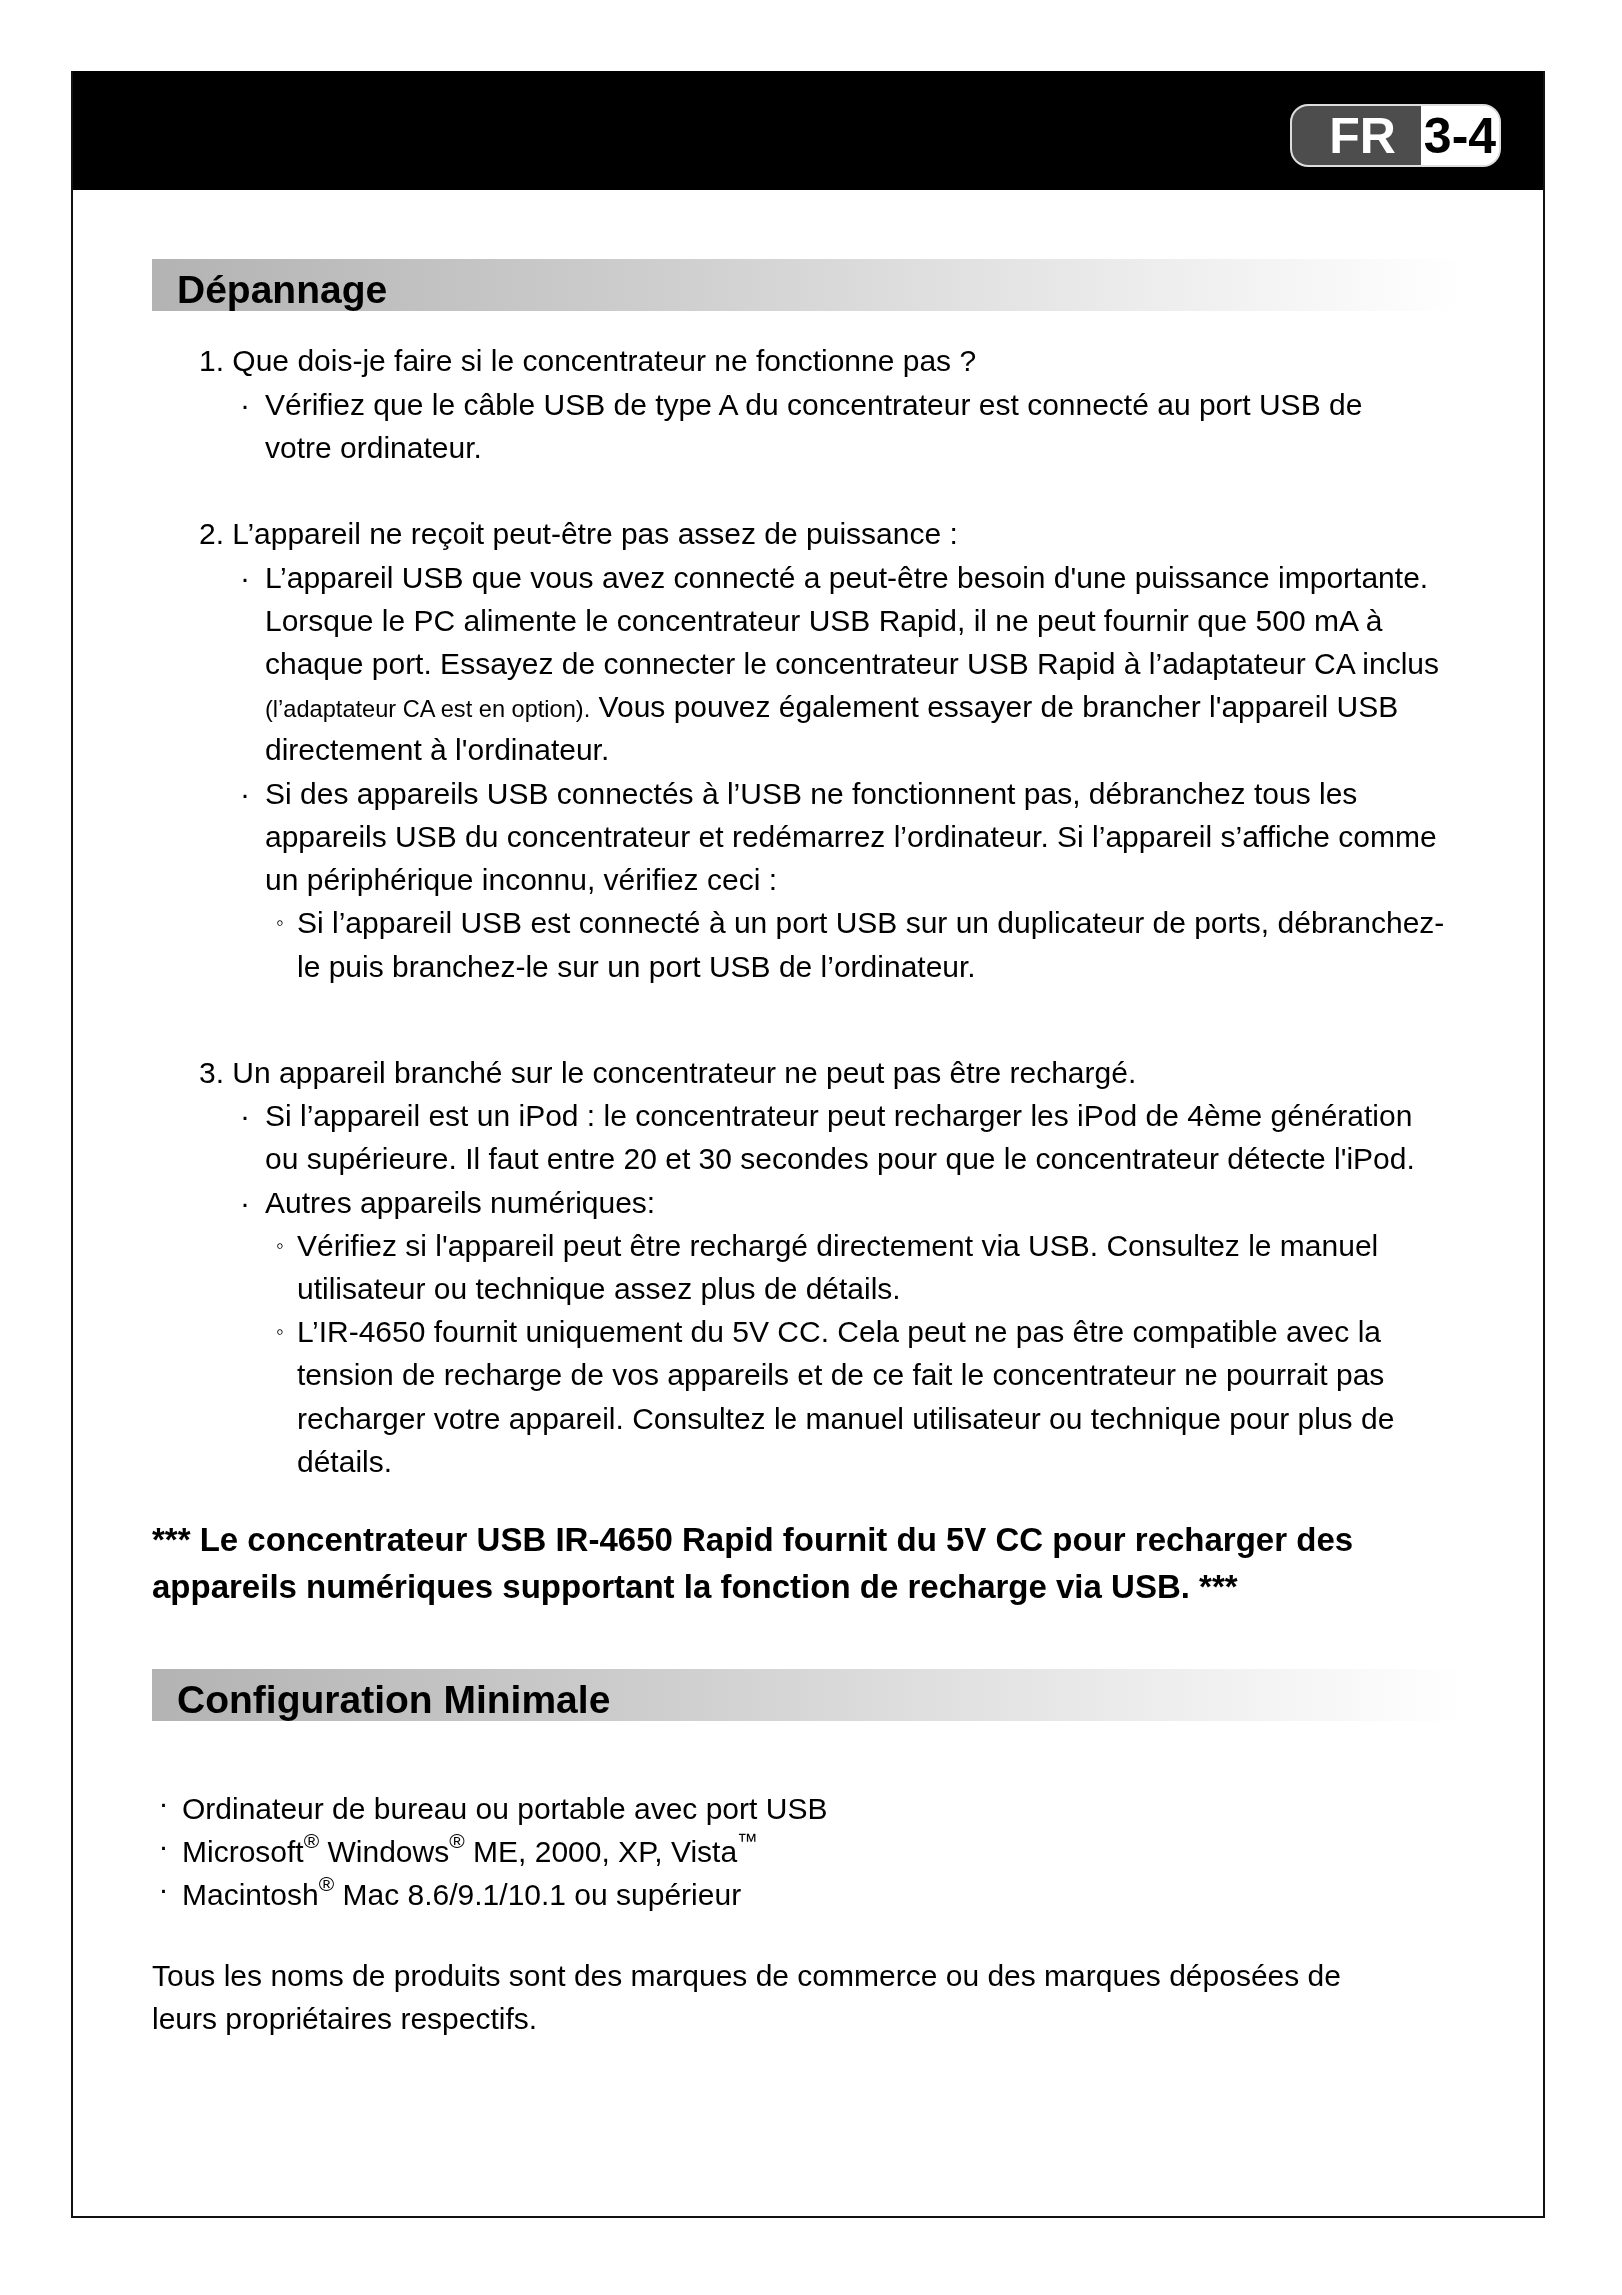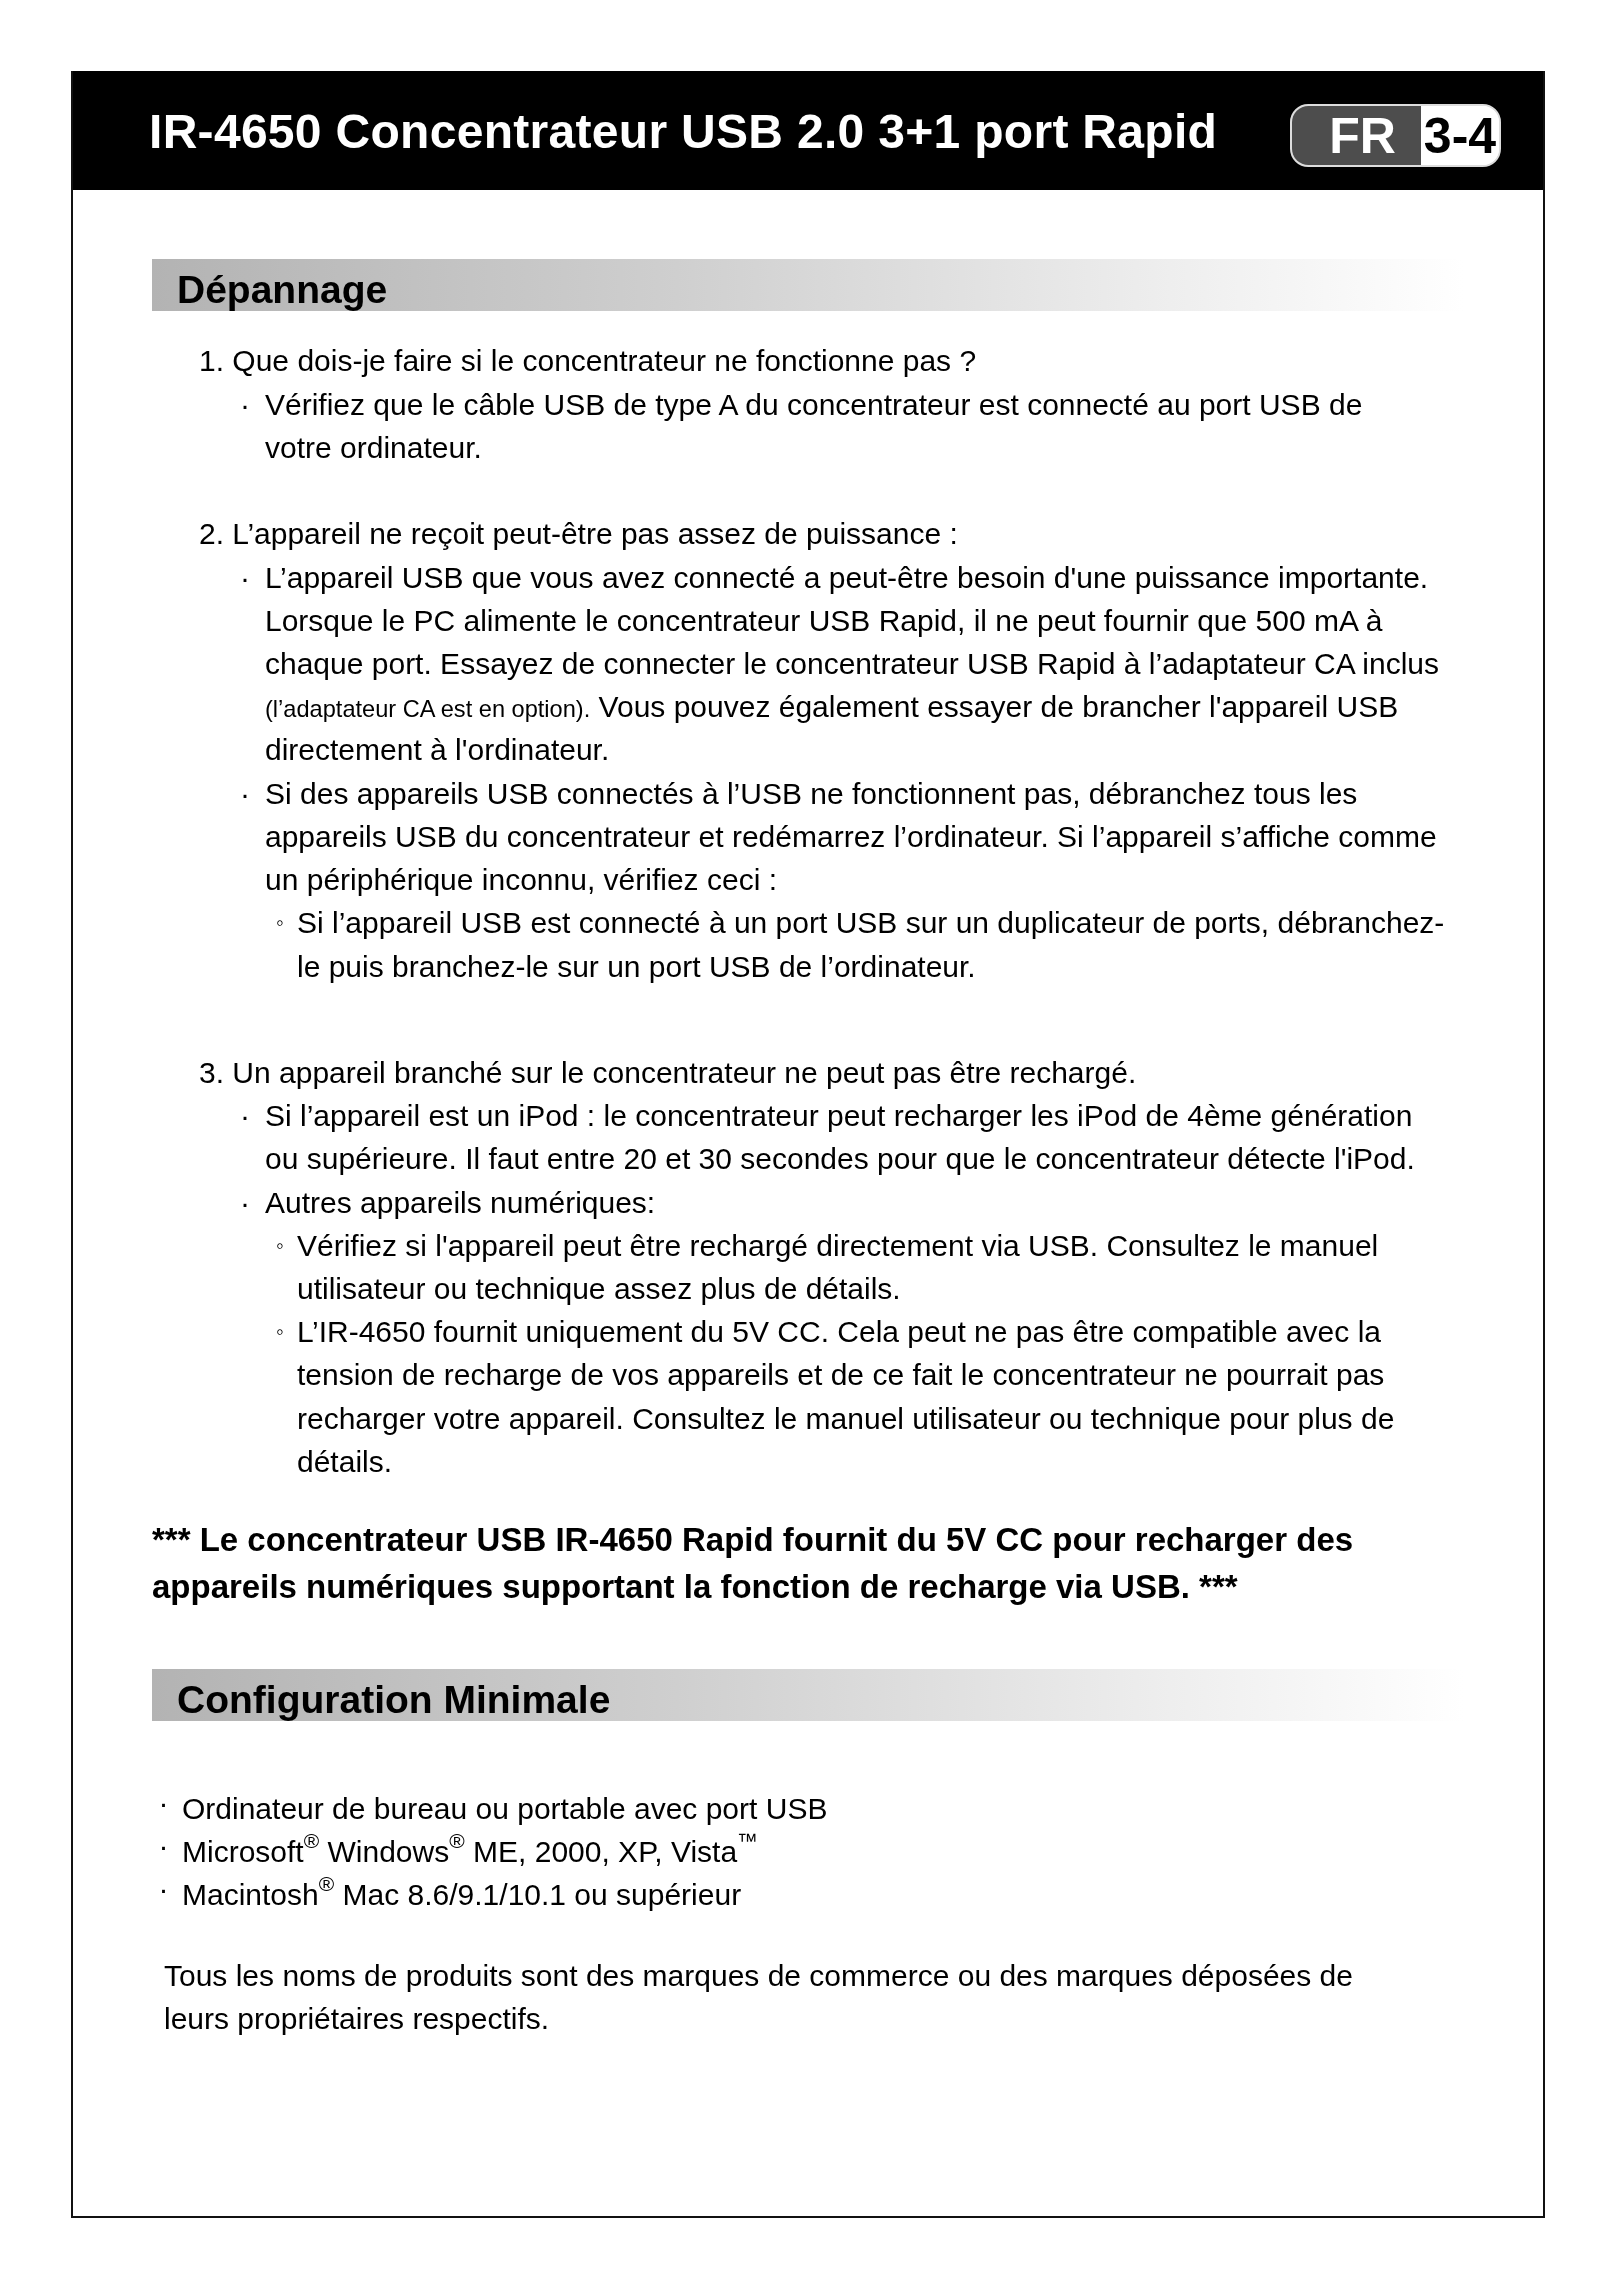--- a/index.html
+++ b/index.html
@@ -28,28 +28,27 @@
   .b1 .t { position: absolute; left: 25px; }
   .b2 { left: 77px; }
   .b2 .dot { left: 0; font-size: 22px; }
   .b2 .t { position: absolute; left: 21px; }
   .small { font-size: 23.6px; }
   .bold-note { position: absolute; left: 0; font-size: 33px; font-weight: bold; line-height: 47px; white-space: nowrap; }
   .req { position: absolute; left: 0; font-size: 30px; line-height: 43px; white-space: nowrap; }
   .req .dot { position: absolute; left: 6.6px; }
   .req .t { position: absolute; left: 30px; margin-top: 6px; }
   sup { font-size: 21px; vertical-align: 14.4px; line-height: 0; }
-  .footer { position: absolute; left: 12px; font-size: 30px; line-height: 43px; white-space: nowrap; }
+  .footer { position: absolute; left: 0; font-size: 30px; line-height: 43px; white-space: nowrap; }
 </style>
 </head>
 <body>
 
 <div class="frame">
   <div class="header">
-    <div class="title">IR-4650 Concentrateur USB 2.0 3+1 port Rapid</div>
     <div class="badge">
       <div class="badge-lang">FR</div>
       <div class="badge-page">3-4</div>
     </div>
   </div>
 
   <div class="content">
 
     <div class="section-bar" style="top:69px;">
       <span>Dépannage</span>

